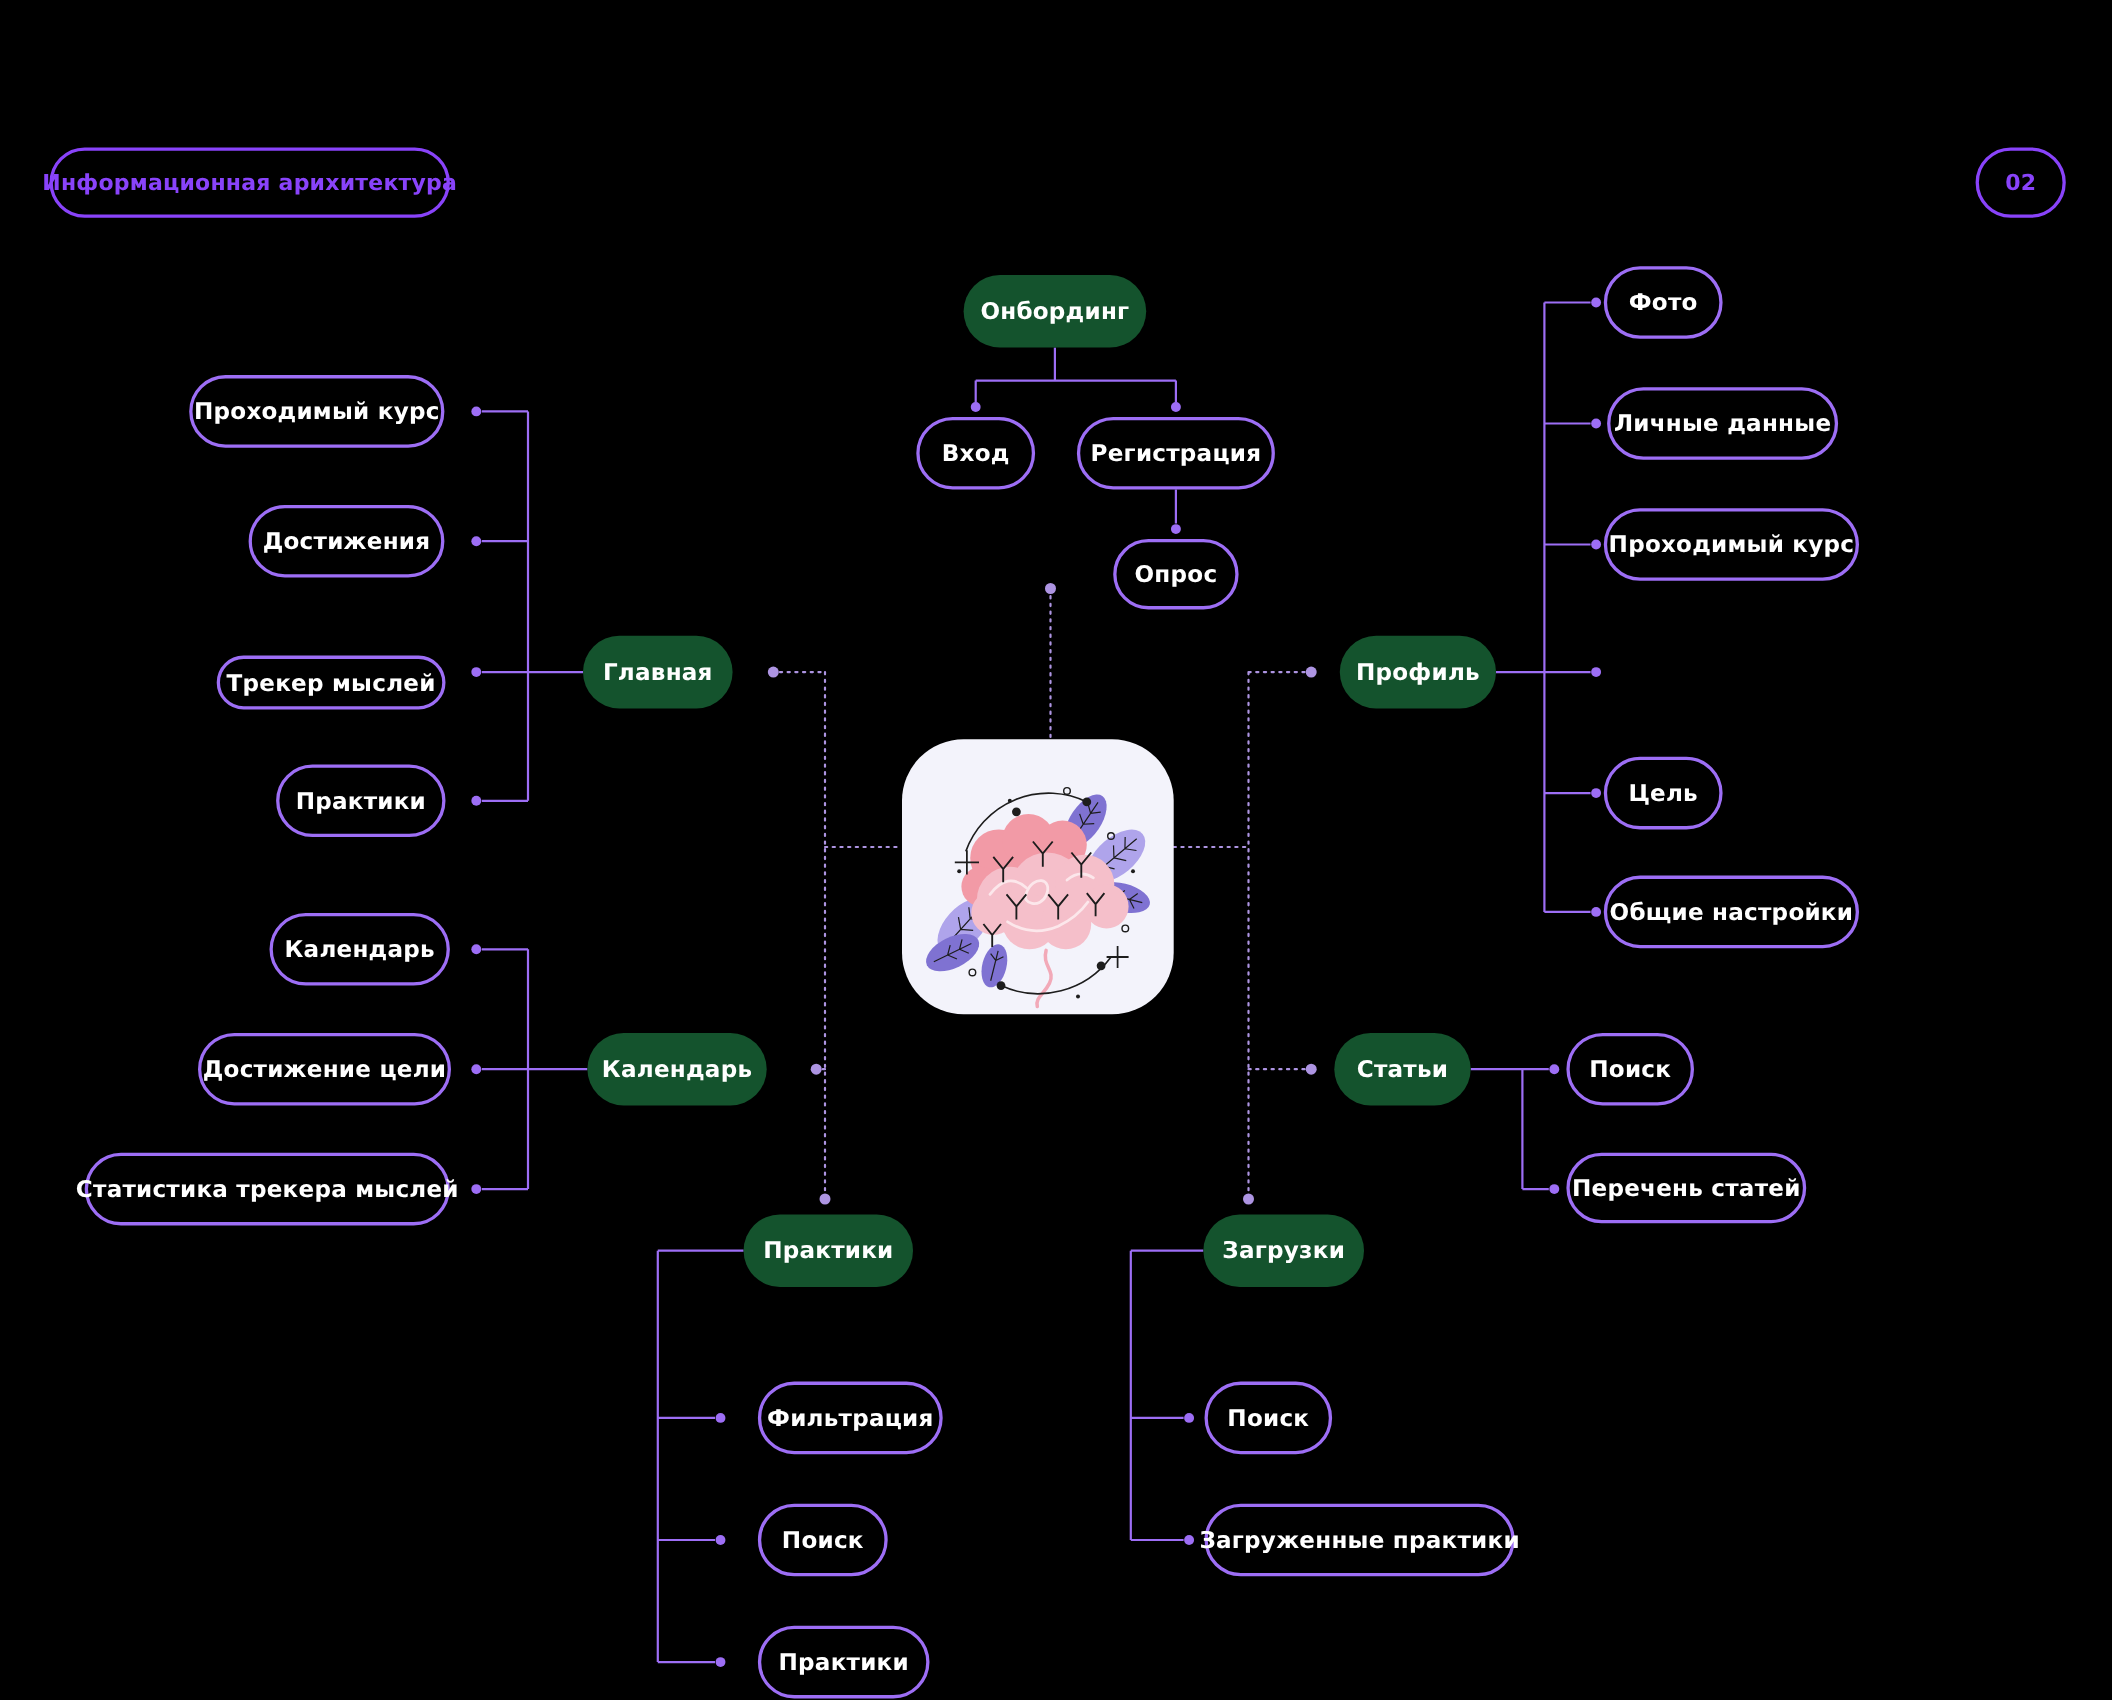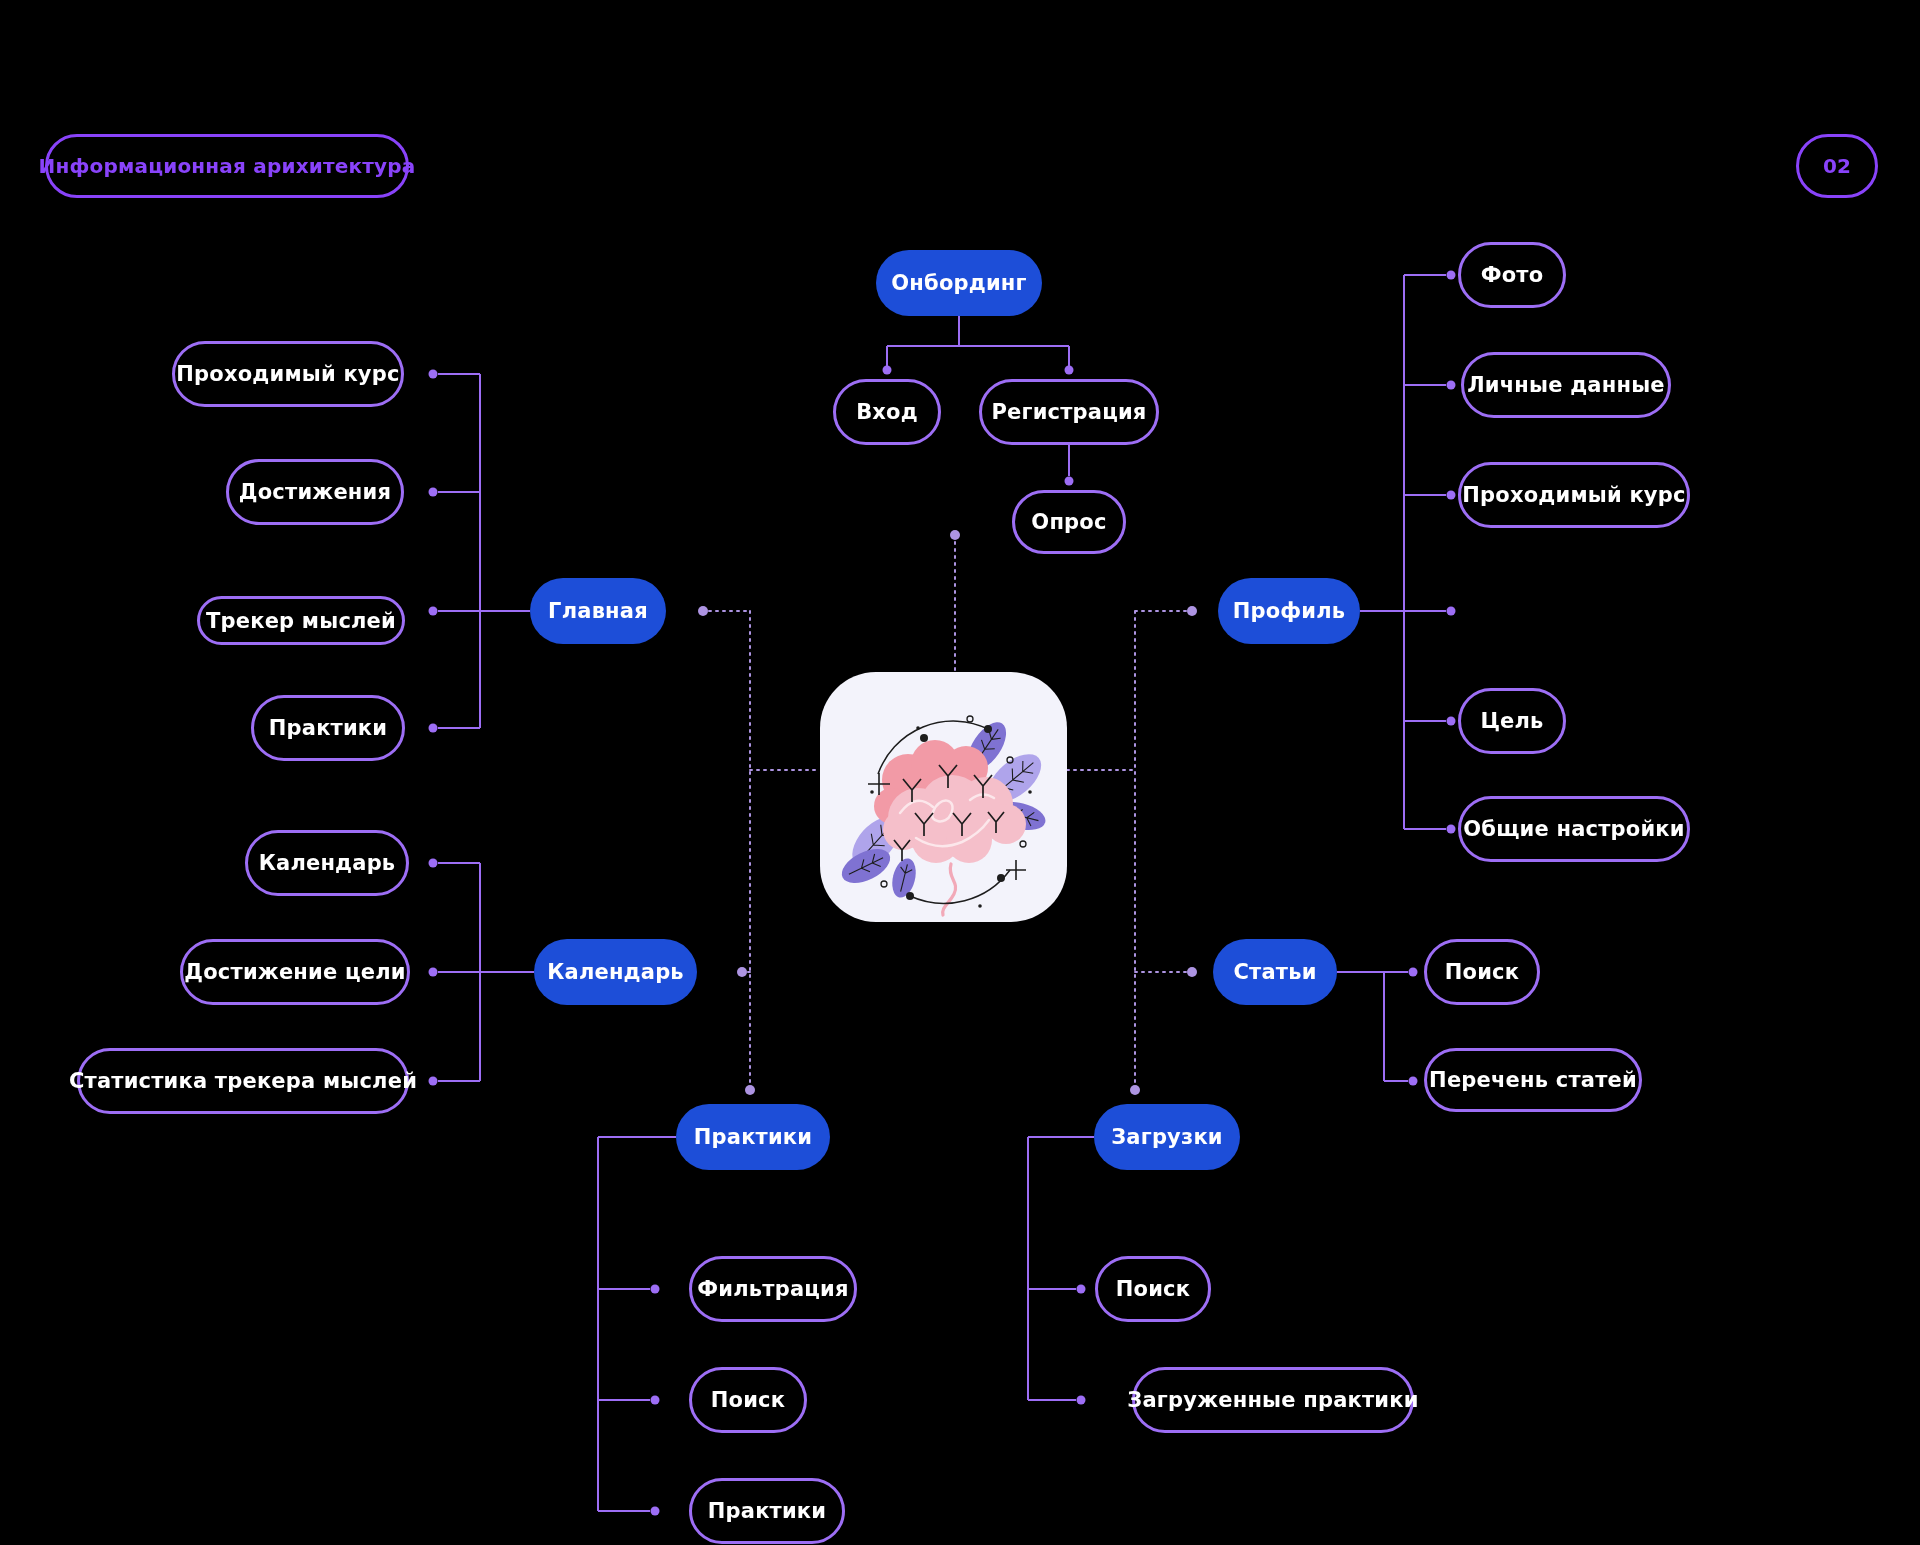--- a/index.html
+++ b/index.html
@@ -7,21 +7,21 @@
     position:relative;width:1920px;height:1545px;background:#000;overflow:hidden;
     font-family:"DejaVu Sans",sans-serif;
   }
   .wires{position:absolute;left:0;top:0;}
   .pill{
     position:absolute;display:flex;align-items:center;justify-content:center;
     border-radius:34px;font-weight:700;font-size:21px;white-space:nowrap;
     box-sizing:border-box;letter-spacing:.2px;
   }
   .outline{border:3px solid #9D6EF5;color:#ffffff;background:transparent;}
-  .filled{background:#1d4ed8;color:#ffffff;}
+  .filled{background:#14532d;color:#ffffff;}
   .hdr{border:3px solid #8943FA;color:#8943FA;font-size:20px;margin-top:31px;}
   .icon-card{
     position:absolute;left:820px;top:672px;width:247px;height:250px;
     background:#F3F3FB;border-radius:56px;display:flex;align-items:center;justify-content:center;
   }
 </style>
 </head>
 <body>
 
 <div class="canvas">
@@ -111,21 +111,21 @@
   <div class="pill outline" style="left:1424px;top:939px;width:116px;height:66px;">Поиск</div>
   <div class="pill outline" style="left:1424px;top:1048px;width:218px;height:64px;">Перечень статей</div>
 
   <div class="pill filled" style="left:676px;top:1104px;width:154px;height:66px;">Практики</div>
   <div class="pill outline" style="left:689px;top:1256px;width:168px;height:66px;">Фильтрация</div>
   <div class="pill outline" style="left:689px;top:1367px;width:118px;height:66px;">Поиск</div>
   <div class="pill outline" style="left:689px;top:1478px;width:156px;height:66px;">Практики</div>
 
   <div class="pill filled" style="left:1094px;top:1104px;width:146px;height:66px;">Загрузки</div>
   <div class="pill outline" style="left:1095px;top:1256px;width:116px;height:66px;">Поиск</div>
-  <div class="pill outline" style="left:1095px;top:1367px;width:282px;height:66px;margin-left:37px;">Загруженные практики</div>
+  <div class="pill outline" style="left:1095px;top:1367px;width:282px;height:66px;">Загруженные практики</div>
 
   <div class="icon-card">
     <svg width="247" height="250" viewBox="0 0 247 250">
 
       <g>
         <g transform="translate(195,106) rotate(50)">
           <ellipse rx="17" ry="31" fill="#AFA4EB"></ellipse>
           <path d="M0,-24 V24 M0,-10 L8,-17 M0,-10 L-8,-17 M0,3 L9,-4 M0,3 L-9,-4 M0,15 L8,9" stroke="#1d1d1d" stroke-width="1.1" fill="none"></path>
         </g>
         <g transform="translate(56,170) rotate(42)">

